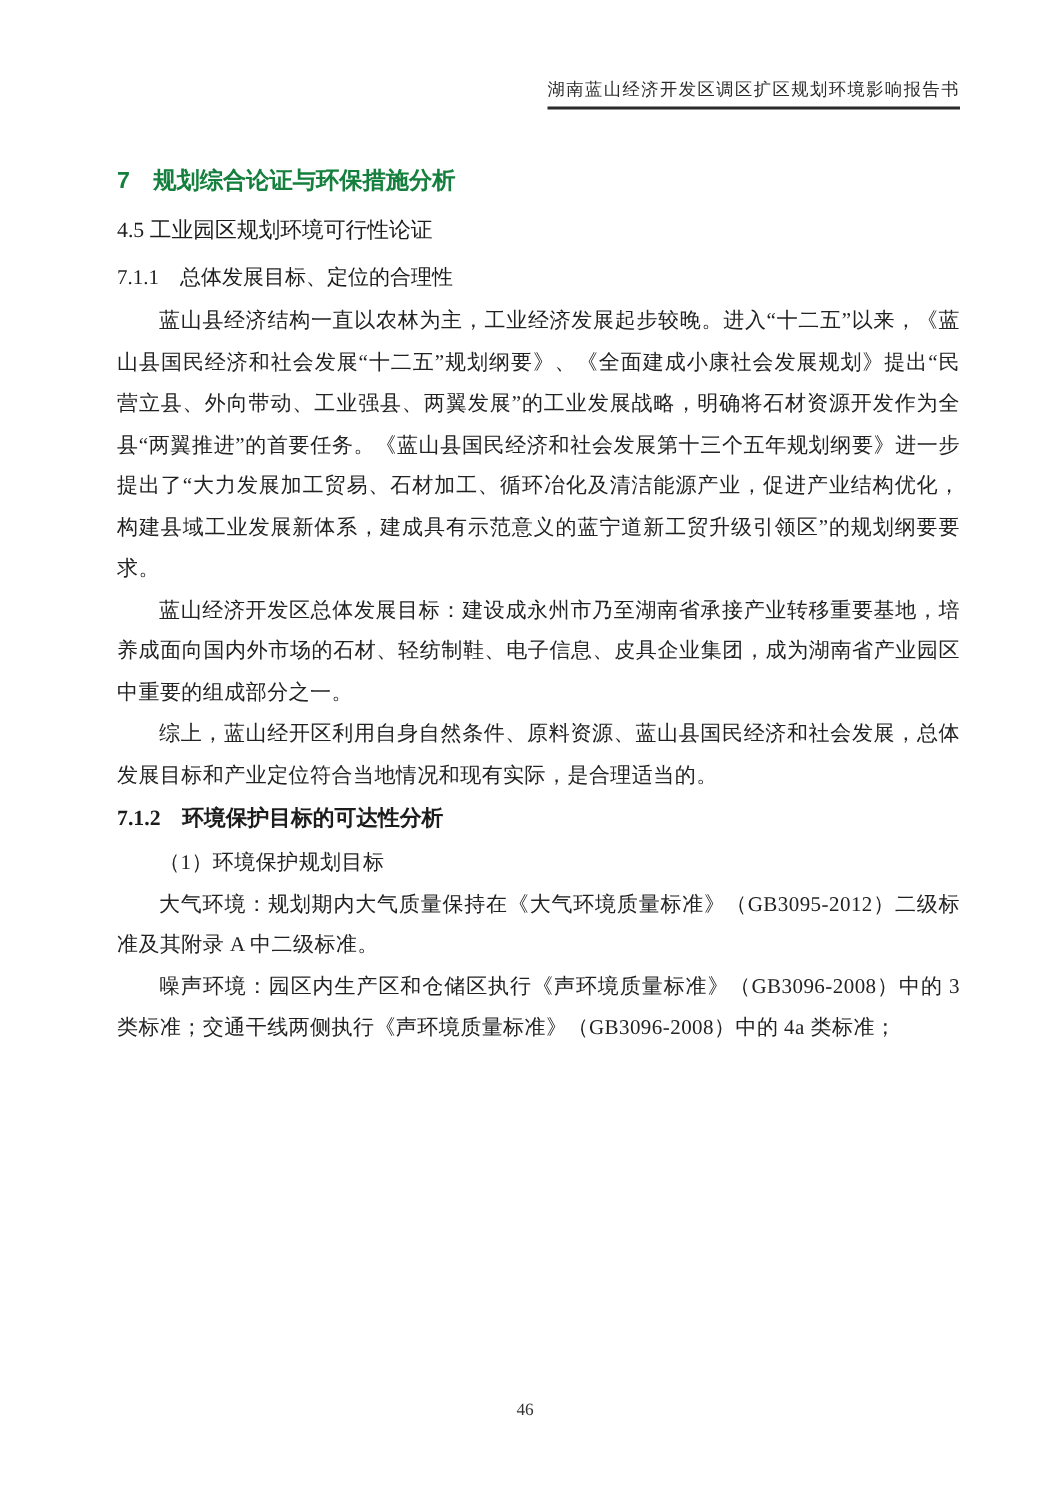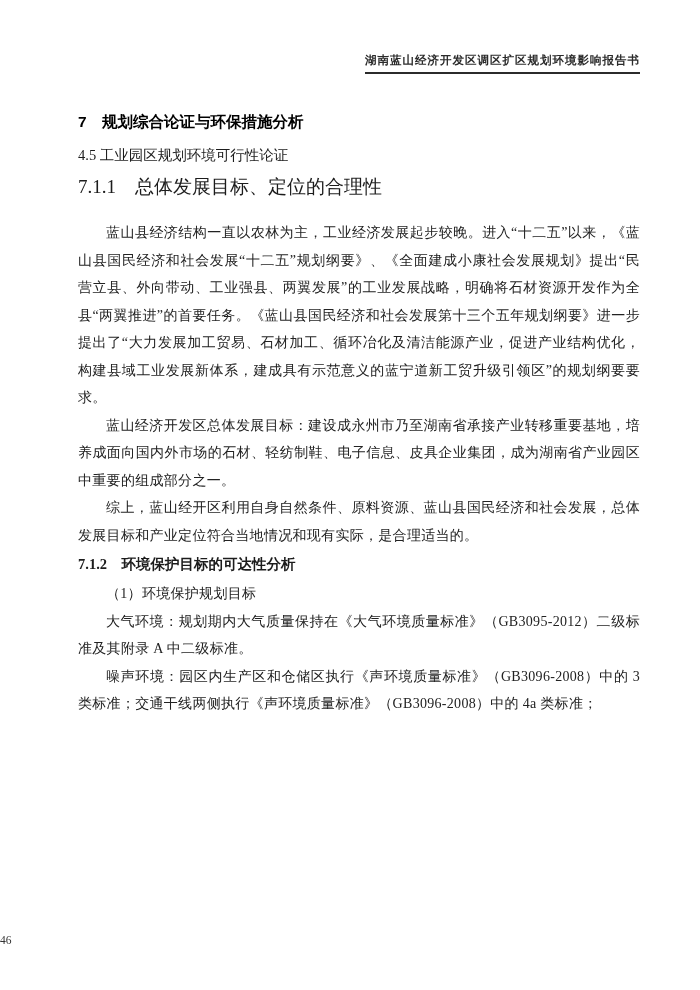--- a/index.html
+++ b/index.html
@@ -18,46 +18,45 @@
     padding: 50px 60px 0 78px;
     text-align: right;
   }
   .doc-header .header-title {
     display: inline-block;
     font-size: 11.5px;
     letter-spacing: 1px;
     color: #2a2a2a;
     border-bottom: 2px solid #2b2b2b;
     padding-bottom: 4px;
-    font-weight: bold;
   }
   .content {
     margin: 0 60px 0 78px;
   }
   .h1 {
     margin-top: 33px;
     margin-bottom: 3px;
     font-family: "Liberation Sans", "DejaVu Sans", sans-serif;
     font-size: 15.5px;
     font-weight: bold;
     line-height: 30px;
     white-space: pre-wrap;
-    color: #000000;
+    color: #15803d;
   }
   .h2 {
     font-size: 14.5px;
     line-height: 30px;
     margin-bottom: 2px;
     white-space: pre-wrap;
     font-weight: normal;
   }
   .h3 {
-    font-size: 19px;
+    font-size: 14px;
     line-height: 29px;
-    margin-bottom: 18px;
+    margin-bottom: 1px;
     white-space: pre-wrap;
     font-weight: normal;
   }
   .para {
     font-size: 14px;
     line-height: 27.5px;
     text-indent: 2em;
     text-align: justify;
     letter-spacing: 0.3px;
     color: #222222;
@@ -71,21 +70,21 @@
     line-height: 29px;
     margin: 1px 0 1px;
     white-space: pre-wrap;
     font-weight: bold;
   }
   .footer {
     position: absolute;
     bottom: 44px;
     left: 0;
     width: 100%;
-    text-align: left;
+    text-align: center;
     font-size: 11.5px;
     color: #333333;
   }
 </style>
 </head>
 <body>
 
 <div class="page">
 
   <div class="doc-header">

